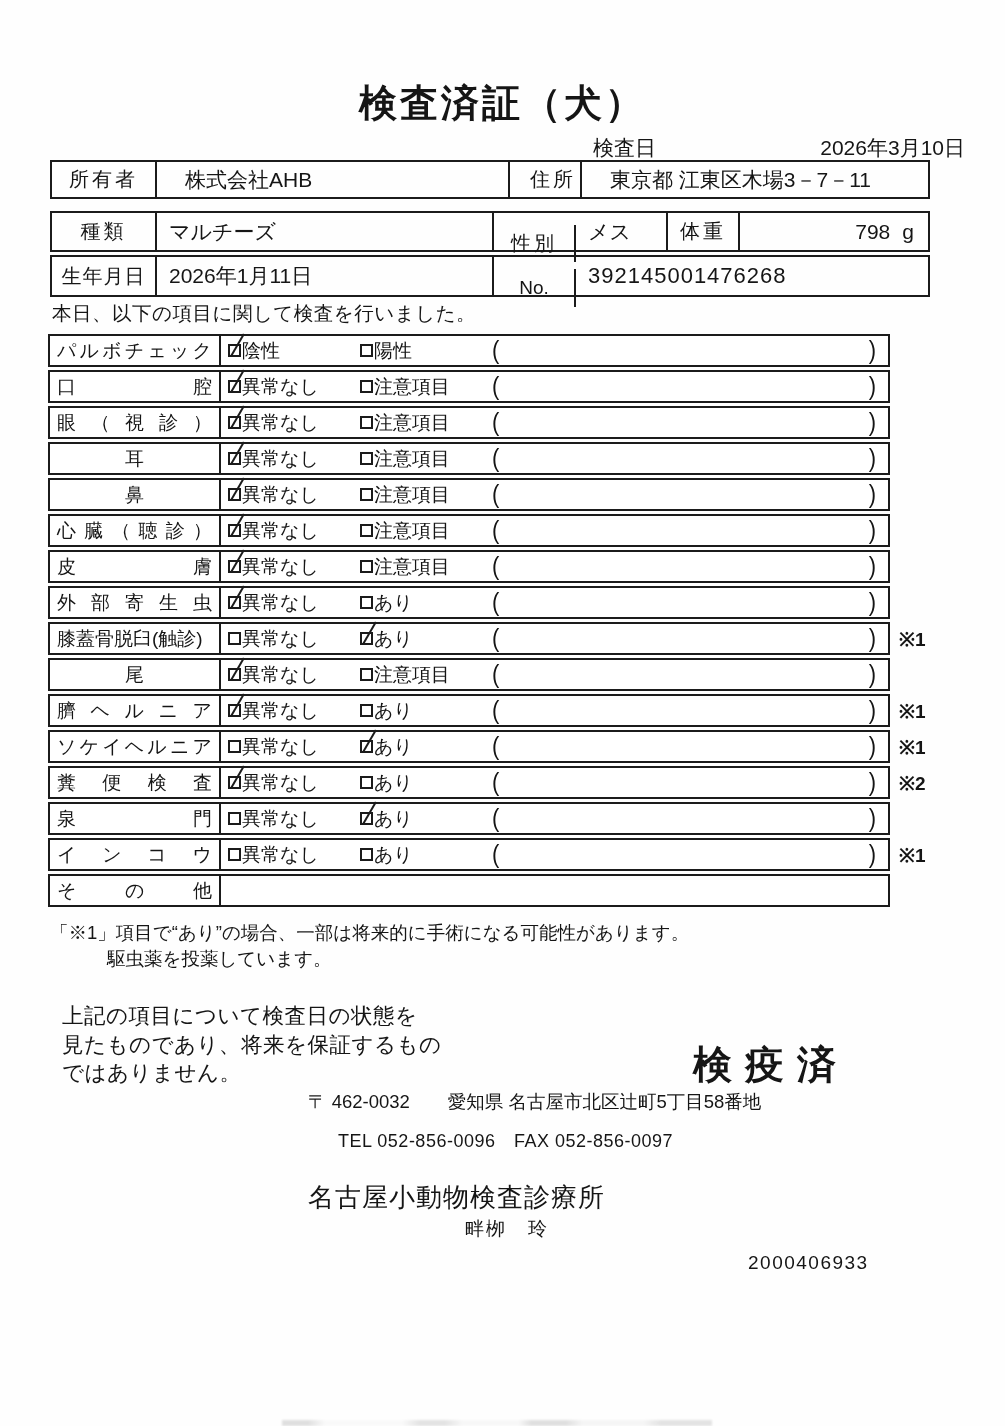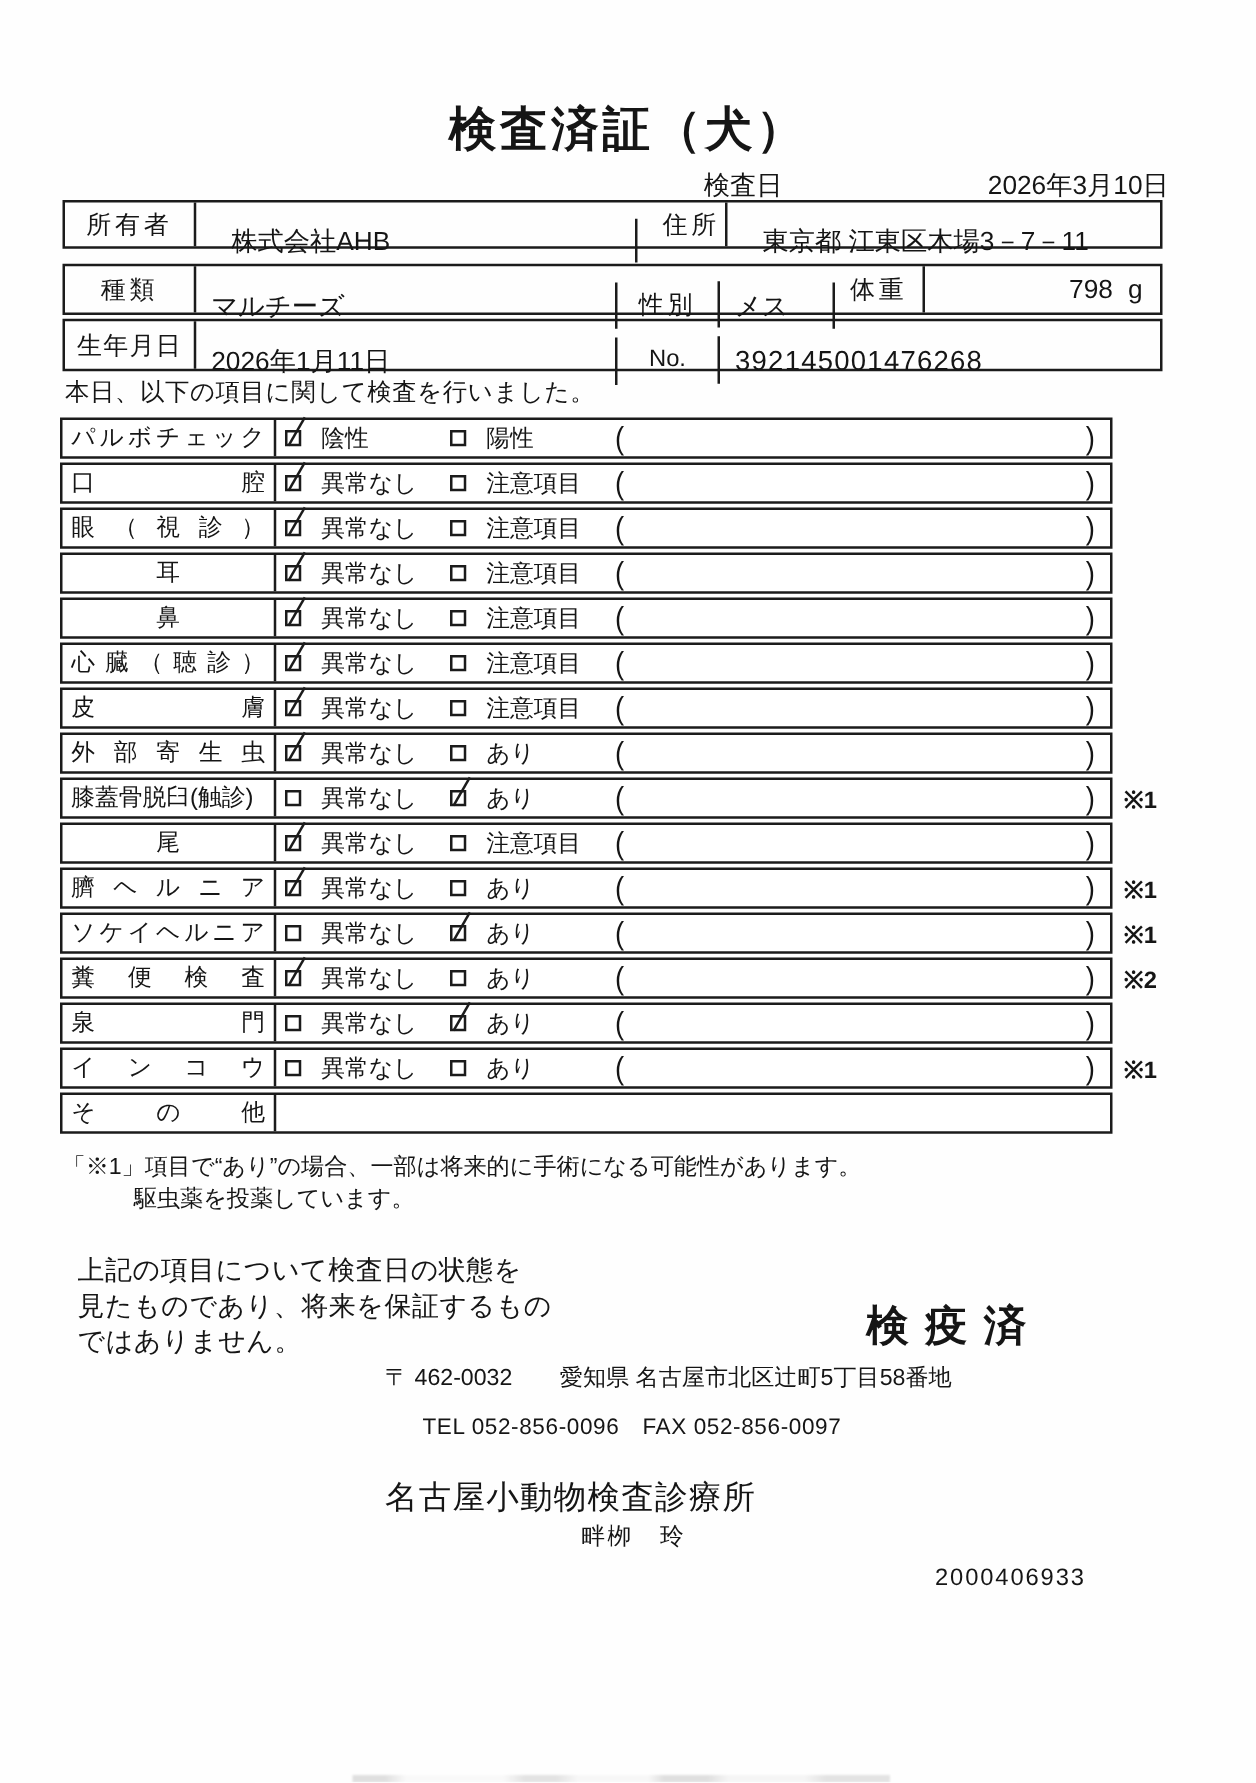--- a/index.html
+++ b/index.html
@@ -6,64 +6,64 @@
   body { margin:0; background:#ffffff; }
   .page {
     position:relative; width:1005px; height:1426px; background:#fefefe;
     font-family:"Liberation Sans", sans-serif; color:#151515; overflow:hidden;text-decoration:underline;
   }
   .title {
     position:absolute; top:78px; left:0; width:100%;
     text-align:center; font-size:38px; font-weight:bold; letter-spacing:3px;
   }
   .date-line {
-    position:absolute; top:134px; left:563px; width:372px;
+    position:absolute; top:134px; left:593px; width:372px;
     display:flex; justify-content:space-between; font-size:21px;
   }
   .tbl { position:absolute; left:50px; width:880px; border:2px solid #1b1b1b; display:flex; }
   .t1 { top:160px; height:39px;gap:16px; }
   .t2a { top:211px; height:41px; }
   .t2b { top:255px; height:42px; }
   .cell { display:flex; align-items:center; height:100%; }
   .rb { border-right:2px solid #1b1b1b; }
   .lbl { justify-content:center; letter-spacing:3px; font-size:20px; }
-  .val { padding-left:12px; font-size:21px;margin-top:13px; }
+  .val { padding-left:12px; font-size:21px; }
   .w105 { width:105px; } .w337 { width:337px; } .w70 { width:56px; }
   .w86 { width:82px;margin-top:12px; } .w92 { width:92px; } .w68 { width:72px; }
   .grow { flex:1; }
   .num  { font-size:22px; letter-spacing:1px; }
   .weight-val { justify-content:flex-end; padding-right:14px; gap:12px; font-size:21px; }
   .intro { position:absolute; top:300px; left:52px; font-size:19.5px; letter-spacing:0.5px; }
 
   .checklist { position:absolute; top:334px; left:48px; width:940px; }
   .cl-row { display:flex; align-items:stretch; height:33px; margin-bottom:3px; }
   .cl-box { width:842px; border:2px solid #1b1b1b; display:flex; background:#fff; }
   .cl-label {
     width:171px; border-right:2px solid #1b1b1b; display:flex; align-items:center;
     padding:0 7px; font-size:19px; line-height:1;
   }
   .cl-label.justify { justify-content:space-between; }
   .cl-label.center  { justify-content:center; }
   .cl-label.plain   { justify-content:flex-start; }
   .cl-opts { flex:1; display:flex; align-items:center; padding-left:7px; font-size:19px; }
-  .opt { display:flex; align-items:center; width:132px; gap:16px; }
+  .opt { display:flex; align-items:center; width:132px; gap:1px; }
   .cb { width:13px; height:13px; border:2px solid #1b1b1b; position:relative; flex:0 0 auto; }
   .cb.checked::after {
     content:""; position:absolute; left:0px; bottom:-1px; width:2px; height:26px;
     background:#1b1b1b; transform-origin:bottom left; transform:rotate(30deg);
   }
   .po, .pc { font-size:22px; font-weight:300; transform:scaleY(1.15); }
   .spacer { flex:1; }
   .pc { padding-right:12px; }
   .cl-note { width:70px; display:flex; align-items:center; padding-left:9px; font-size:19px; font-weight:bold; }
 
   .fn { position:absolute; top:920px; left:50px; font-size:18.5px; line-height:25.5px; }
   .fn .indent { padding-left:57px; }
   .disclaimer { position:absolute; top:1002px; left:62px; font-size:21.5px; line-height:28.5px; letter-spacing:0.5px; }
-  .stamp { position:absolute; top:1038px; left:693px; font-size:34px; letter-spacing:13px; font-weight:bold; white-space:nowrap; }
+  .stamp { position:absolute; top:1038px; left:693px; font-size:39px; letter-spacing:13px; font-weight:bold; white-space:nowrap; }
   .addr-line { position:absolute; top:1089px; left:308px; font-size:18.5px; display:flex; gap:38px; white-space:nowrap; }
   .tel-line { position:absolute; top:1129px; left:338px; font-size:18px; letter-spacing:0.5px; white-space:nowrap; }
   .clinic-name { position:absolute; top:1180px; left:308px; font-size:26px; letter-spacing:1px; white-space:nowrap; }
   .vet-name { position:absolute; top:1216px; left:465px; font-size:19px; letter-spacing:2px; white-space:nowrap; }
   .serial { position:absolute; top:1252px; left:748px; font-size:19px; letter-spacing:1.5px; }
   .bottom-smudge {
     position:absolute; bottom:0; left:282px; width:430px; height:6px; opacity:0.35; filter:blur(1px);
     background:linear-gradient(90deg, rgba(0,0,0,0.35) 0 6%, rgba(0,0,0,0.06) 10% 28%,
       rgba(0,0,0,0.3) 32% 38%, rgba(0,0,0,0.08) 42% 55%, rgba(0,0,0,0.35) 58% 66%,
       rgba(0,0,0,0.1) 70% 84%, rgba(0,0,0,0.3) 88% 100%);

